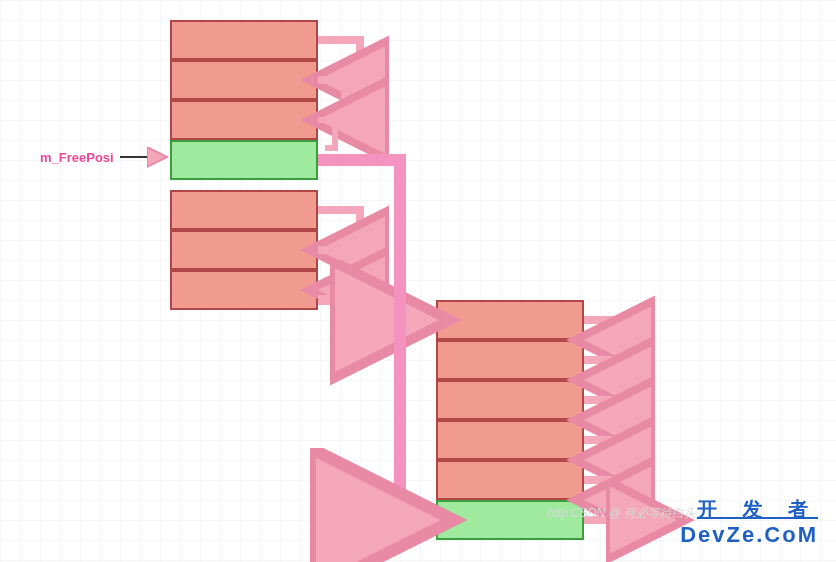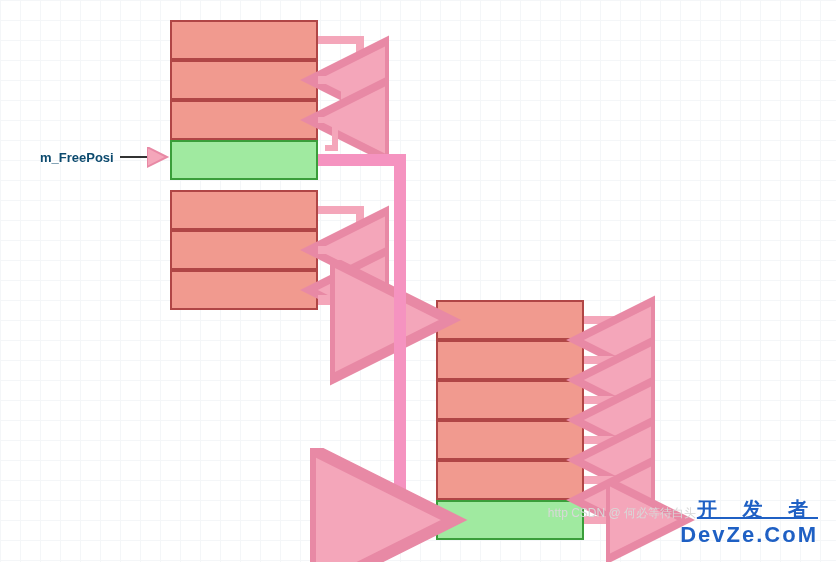--- a/index.html
+++ b/index.html
@@ -21,21 +21,21 @@
     border: 2px solid #b04646;
   }
   .red { background: #f19a8f; }
   .gcell {
     position: absolute;
     border: 2px solid #3a9e3a;
     background: #a0eaa0;
   }
   .lbl {
     position: absolute;
-    color: #0c4a6e;
+    color: #ec4899;
     font-size: 13px;
     font-weight: bold;
   }
   .watermark {
     position: absolute;
     color: #d8d8d8;
     font-size: 12px;
     white-space: nowrap;
   }
   .brand {
@@ -106,18 +106,18 @@
 
   <path d="M584,320 L640,320 L640,340 L591,340" stroke="#f4a6ba" stroke-width="8" fill="none" marker-end="url(#ah)"></path>
   <path d="M584,360 L630,360 L630,380 L591,380" stroke="#f4a6ba" stroke-width="8" fill="none" marker-end="url(#ah)"></path>
   <path d="M584,400 L640,400 L640,420 L591,420" stroke="#f4a6ba" stroke-width="8" fill="none" marker-end="url(#ah)"></path>
   <path d="M584,440 L630,440 L630,460 L591,460" stroke="#f4a6ba" stroke-width="8" fill="none" marker-end="url(#ah)"></path>
   <path d="M584,480 L640,480 L640,500 L591,500" stroke="#f4a6ba" stroke-width="8" fill="none" marker-end="url(#ah)"></path>
 
   <path d="M584,520 L670,520" stroke="#f4a6ba" stroke-width="8" fill="none" marker-end="url(#ah)"></path>
 </svg>
 
-<div class="watermark" style="right:140px; bottom:40px;">http CSDN @ 何必等待白头</div>
+<div class="watermark" style="right:140px; bottom:40px;font-style:italic;">http CSDN @ 何必等待白头</div>
 
 <div class="brand">
   <span class="top">开 发 者</span>
   <span>DevZe.CoM</span>
 </div>
 
 </body></html>

